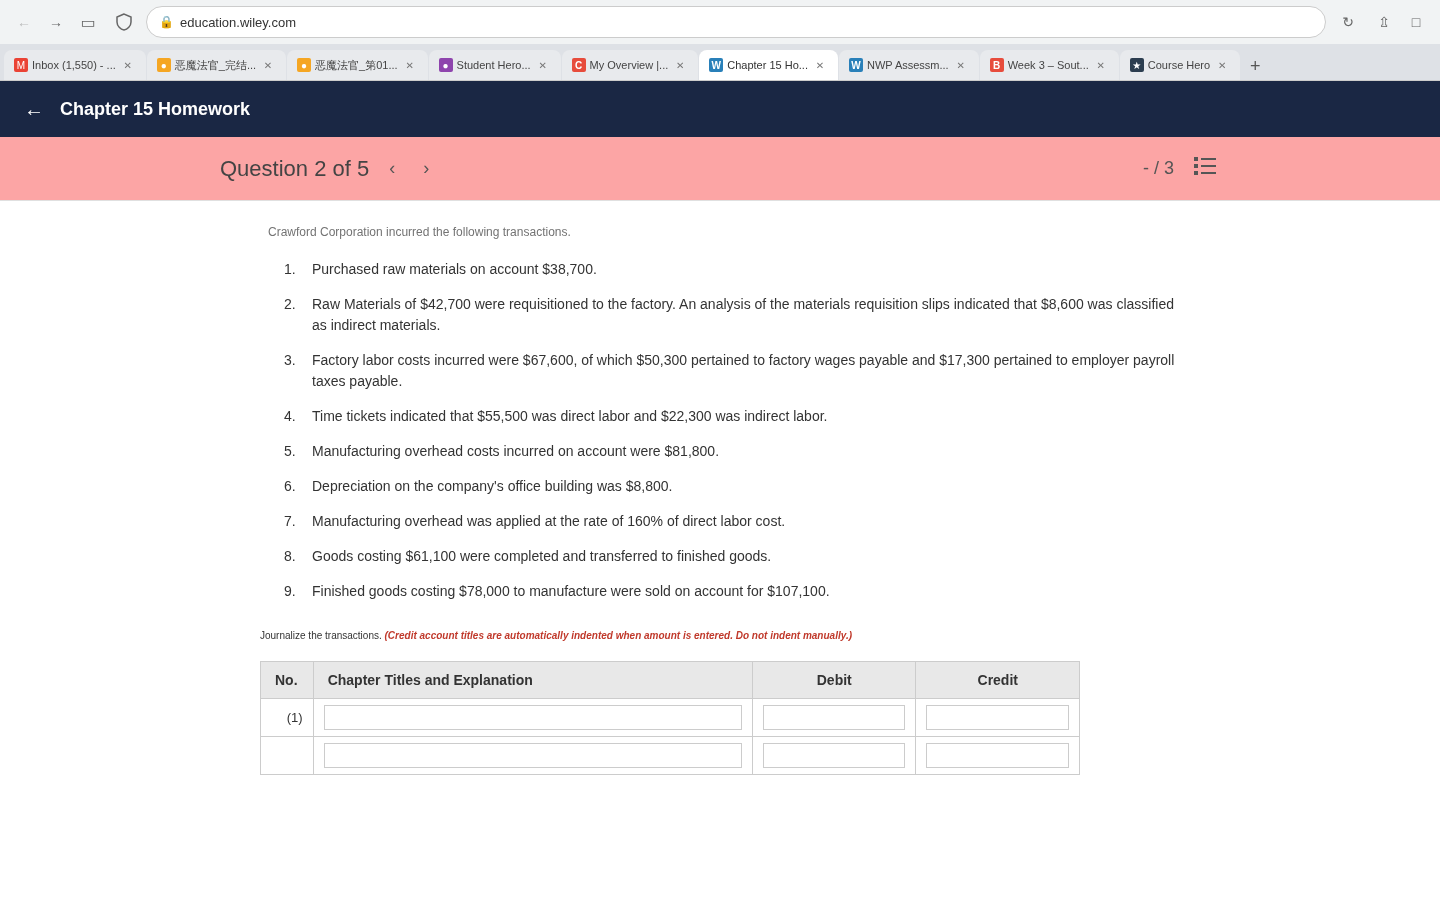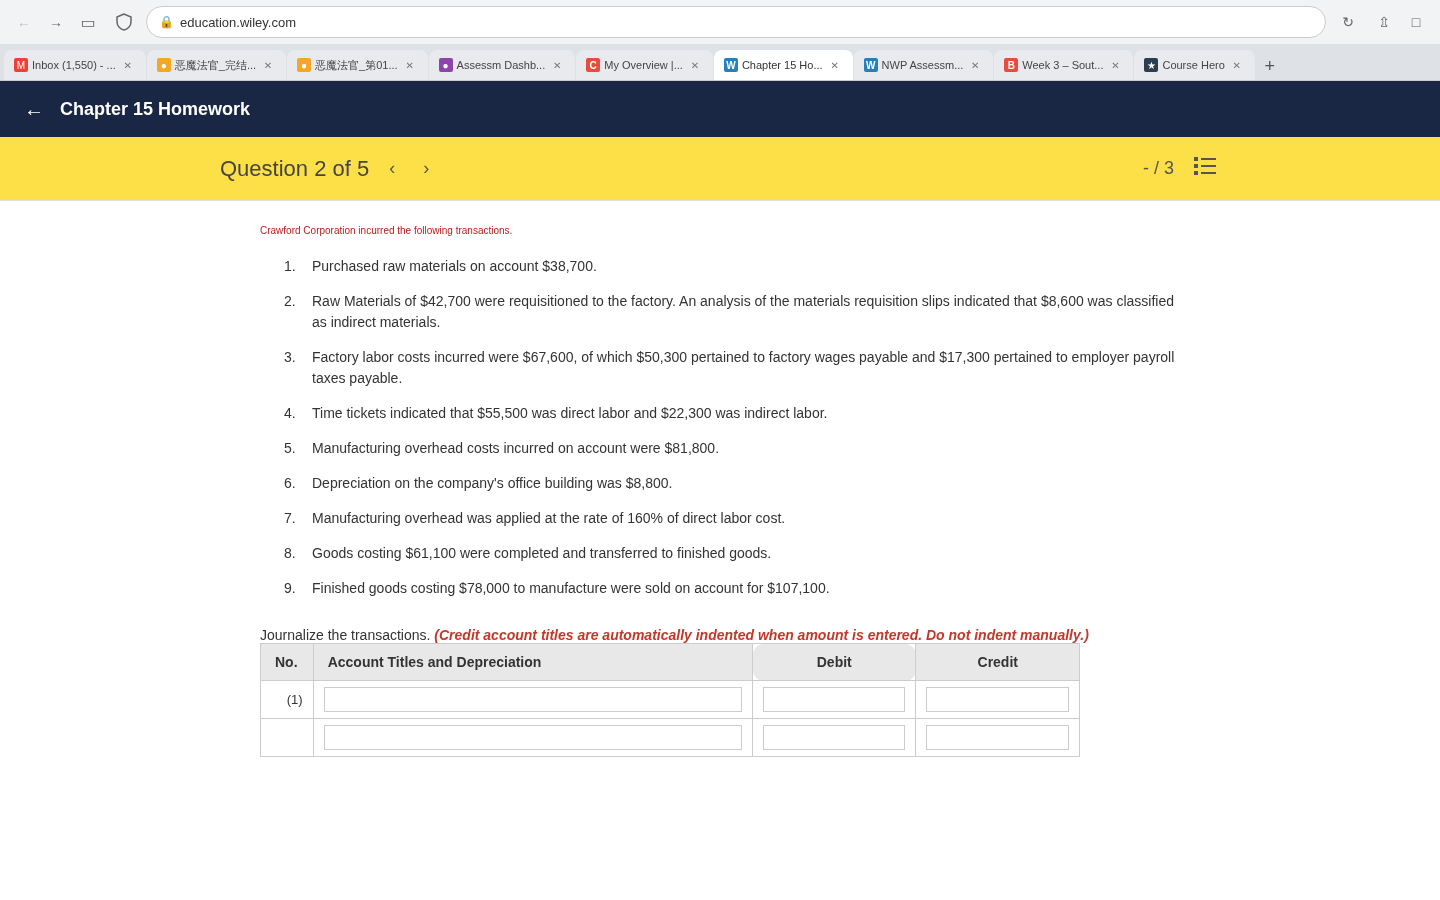--- a/index.html
+++ b/index.html
@@ -180,21 +180,21 @@
       font-weight: 600;
       color: #fff;
     }
 
     
     .question-nav {
       display: flex;
       align-items: center;
       padding: 16px 220px;
       border-bottom: 1px solid #e0e0e0;
-      background: #fde047;
+      background: #fca5a5;
     }
     .question-label {
       font-size: 22px;
       color: #444;
       font-weight: 400;
     }
     .nav-arrow {
       background: transparent;
       border: none;
       cursor: pointer;
@@ -229,23 +229,24 @@
     }
 
     .attempt-label {
       font-weight: 700;
       font-size: 14px;
       color: #333;
       margin-bottom: 16px;
     }
 
     .problem-intro {
-      font-size: 10px;
-      color: #b91c1c;
+      font-size: 12px;
+      color: #737373;
       margin-bottom: 20px;
+      margin-left: 8px;
     }
 
     .transaction-list {
       list-style: none;
       margin-left: 24px;
       margin-bottom: 28px;
     }
     .transaction-list li {
       display: flex;
       margin-bottom: 14px;
@@ -256,21 +257,22 @@
     .item-num {
       min-width: 28px;
       font-size: 14px;
       color: #333;
     }
     .item-text {
       flex: 1;
     }
 
     .journal-instructions {
-      font-size: 14px;
+      font-size: 10px;
+      margin-bottom: 20px;
     }
     .journal-instructions .italic-red {
       color: #c0392b;
       font-style: italic;
       font-weight: 600;
     }
 
     
     .journal-table {
       width: 820px;
@@ -345,21 +347,21 @@
       <span>恶魔法官_完结...</span>
       <span class="tab-close">✕</span>
     </div>
     <div class="tab">
       <span class="tab-favicon" style="background:#F5A623; color:#fff;">●</span>
       <span>恶魔法官_第01...</span>
       <span class="tab-close">✕</span>
     </div>
     <div class="tab">
       <span class="tab-favicon" style="background:#8E44AD; color:#fff;">●</span>
-      <span>Assessm Dashb...</span>
+      <span>Student Hero...</span>
       <span class="tab-close">✕</span>
     </div>
     <div class="tab">
       <span class="tab-favicon" style="background:#E74C3C; color:#fff; font-weight:bold;">C</span>
       <span>My Overview |...</span>
       <span class="tab-close">✕</span>
     </div>
     <div class="tab active">
       <span class="tab-favicon" style="background:#2980B9; color:#fff; font-weight:bold;">W</span>
       <span>Chapter 15 Ho...</span>
@@ -451,22 +453,22 @@
   </ol>
 
   <div class="journal-instructions">
     <span>Journalize the transactions. </span><span class="italic-red">(Credit account titles are automatically indented when amount is entered. Do not indent manually.)</span>
   </div>
 
   <table class="journal-table">
     <thead>
       <tr>
         <th style="width:50px;">No.</th>
-        <th style="width:430px;">Account Titles and Depreciation</th>
-        <th class="center" style="width:160px;border-radius:11px;">Debit</th>
+        <th style="width:430px;">Chapter Titles and Explanation</th>
+        <th class="center" style="width:160px;">Debit</th>
         <th class="center" style="width:160px;">Credit</th>
       </tr>
     </thead>
     <tbody>
       <tr>
         <td class="row-num">(1)</td>
         <td>
           <input type="text" placeholder="" style="">
         </td>
         <td>

